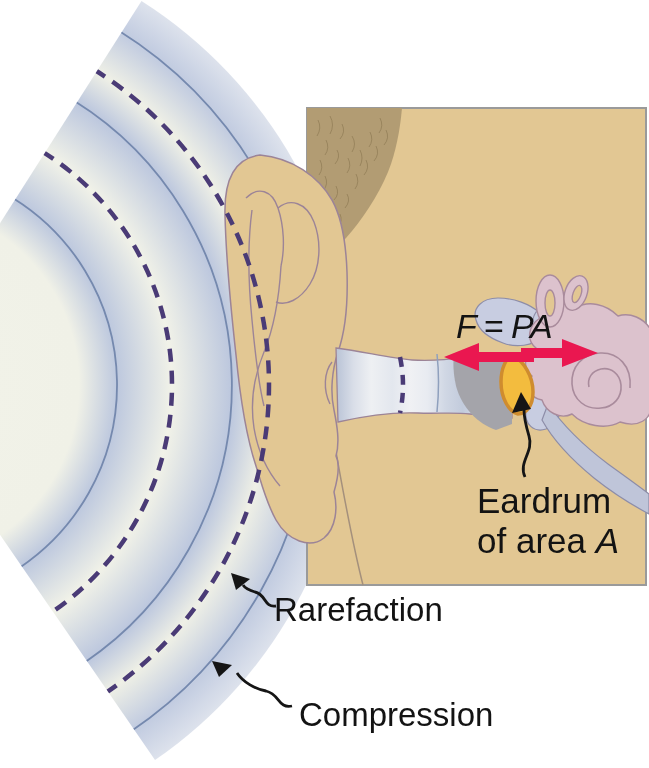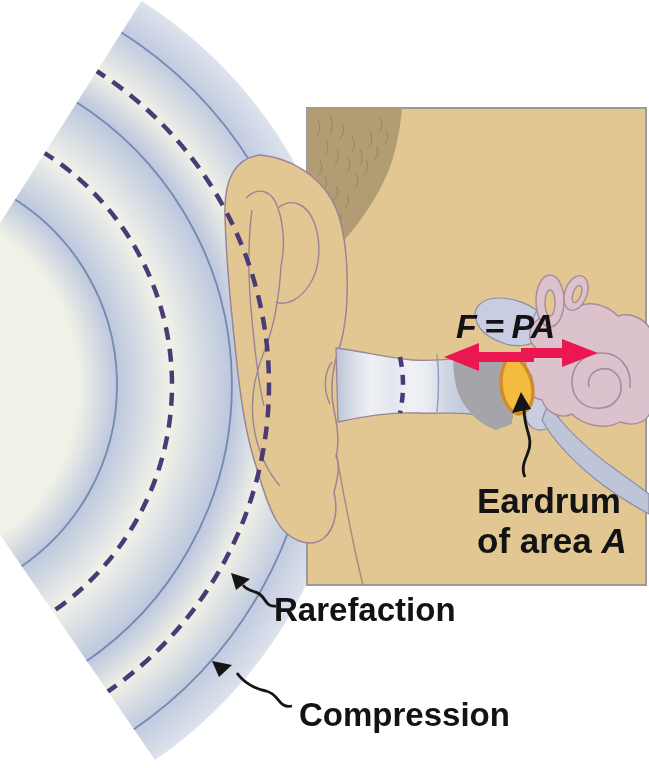--- a/index.html
+++ b/index.html
@@ -1,17 +1,17 @@
 <!DOCTYPE html>
 <html><head>
 <meta charset="utf-8">
 <style>
   html,body{margin:0;padding:0;background:#ffffff;}
   .stage{position:relative;width:649px;height:768px;background:#ffffff;overflow:hidden;
-         font-family:"Liberation Sans",sans-serif;font-weight:bold;}
+         font-family:"Liberation Sans",sans-serif;}
   svg{display:block;}
   text{font-family:"Liberation Sans",sans-serif;}
 </style>
 </head>
 <body>
 
 <div class="stage">
 <svg width="649" height="768" viewBox="0 0 649 768">
   <defs>
     <radialGradient id="waveGrad" gradientUnits="userSpaceOnUse" cx="-103" cy="385" r="455">

